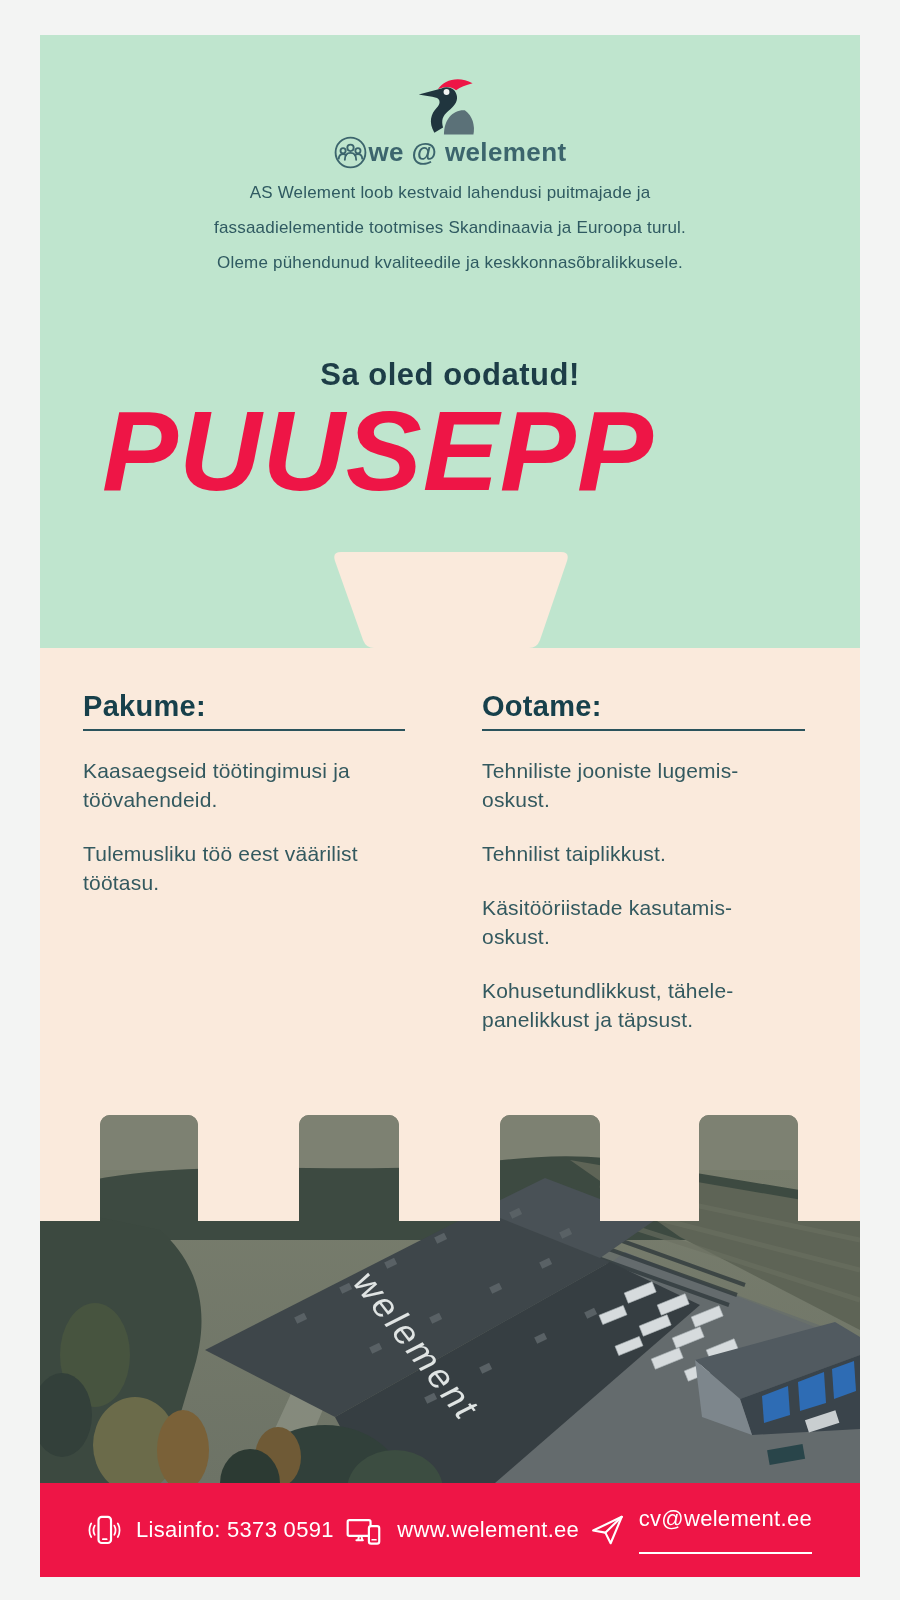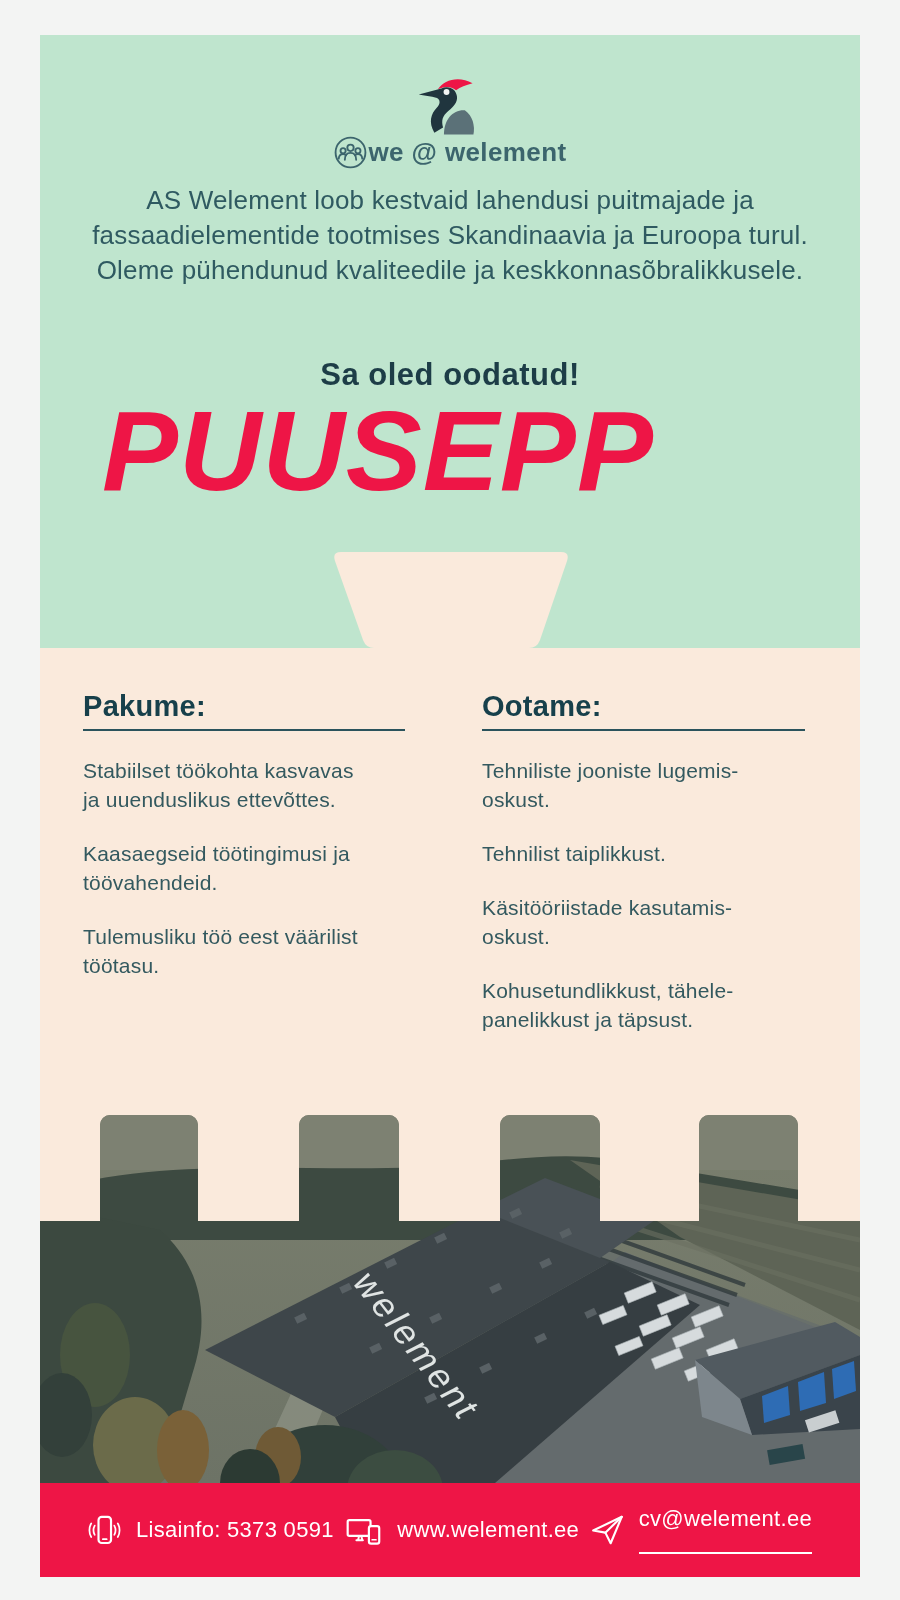--- a/index.html
+++ b/index.html
@@ -10,22 +10,22 @@
     overflow:hidden;
   }
   .card{position:absolute;left:40px;top:35px;width:820px;height:1525px;}
 
   
   .green{position:absolute;left:0;top:0;width:820px;height:613px;background:#bfe5ce;text-align:center;}
   .logo-wrap{position:absolute;left:0;top:40px;width:820px;display:flex;justify-content:center;}
   .brand-row{position:absolute;left:0;top:100px;width:820px;display:flex;justify-content:center;align-items:center;}
   .brand-label{font-size:26px;font-weight:700;color:#3c656d;letter-spacing:.4px;}
   .intro{
-    position:absolute;left:50px;top:148px;width:720px;
-    font-size:26px;line-height:35px;color:#2f5a61;letter-spacing:.2px;
+    position:absolute;left:50px;top:140px;width:720px;
+    font-size:17px;line-height:35px;color:#2f5a61;letter-spacing:.2px;
     white-space:pre-line;text-align:center;
   }
   .welcome{position:absolute;left:0;top:322px;width:820px;font-size:31px;font-weight:700;color:#1d3d47;letter-spacing:.5px;}
   .position-title{
     position:absolute;left:0;top:352px;width:676px;
     font-size:114px;font-weight:700;font-style:italic;color:#ee1546;
     letter-spacing:1px;line-height:128px;
   }
   .tab-top{position:absolute;left:0;top:517px;width:820px;height:96px;}
 
@@ -95,22 +95,20 @@
     <div class="position-title">PUUSEPP</div>
 
     <svg class="tab-top" viewBox="0 0 820 96">
       <path d="M 301,0 L 521,0 Q 530,0 527,9 L 500,88 Q 497,96 489,96 L 334,96 Q 326,96 323,88 L 295,9 Q 292,0 301,0 Z" fill="#faeadc"></path>
     </svg>
   </div>
 
   <div class="cream">
     <div class="col left">
       <div class="col-title">Pakume:</div>
-      <div class="list-item">Stabiilset töökohta kasvavas
-ja uuenduslikus ettevõttes.</div>
       <div class="list-item">Kaasaegseid töötingimusi ja
 töövahendeid.</div>
       <div class="list-item">Tulemusliku töö eest väärilist
 töötasu.</div>
     </div>
     <div class="col right">
       <div class="col-title">Ootame:</div>
       <div class="list-item">Tehniliste jooniste lugemis-
 oskust.</div>
       <div class="list-item">Tehnilist taiplikkust.</div>

